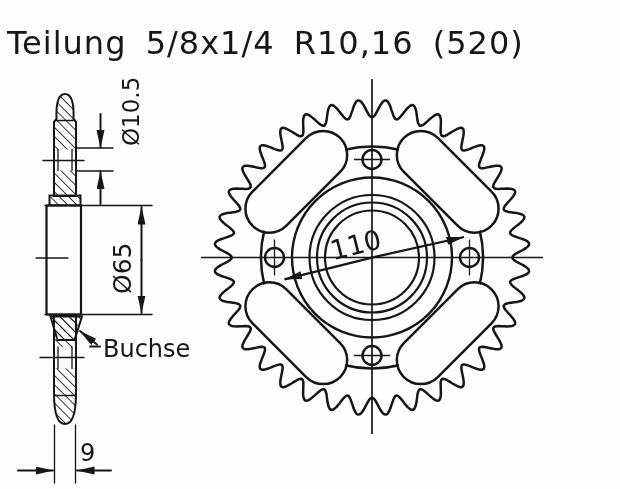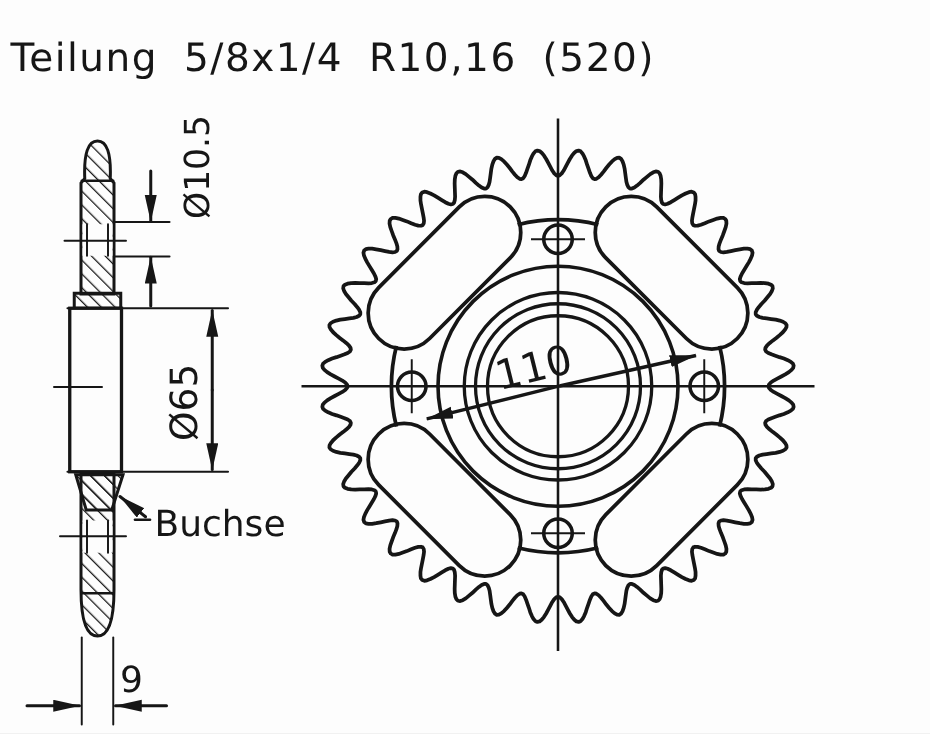--- a/index.html
+++ b/index.html
@@ -1,21 +1,21 @@
 <!DOCTYPE html>
 <html><head>
 <meta charset="utf-8">
 <style>
   html,body{margin:0;padding:0;background:#e8e8e8;}
   .canvas{
     position:relative;width:620px;height:489px;background:#fdfdfd;
     font-family:"DejaVu Sans","Liberation Sans",sans-serif;overflow:hidden;
   }
   .title{
-    position:absolute;left:7px;top:24px;font-size:26px;color:#161616;
+    position:absolute;left:7px;top:24px;font-size:32px;color:#161616;
     letter-spacing:1px;word-spacing:8px;white-space:nowrap;
   }
   svg{position:absolute;left:0;top:0;}
   svg text{
     font-family:"DejaVu Sans","Liberation Sans",sans-serif;
     fill:#161616;
   }
 </style>
 </head>
 <body>

